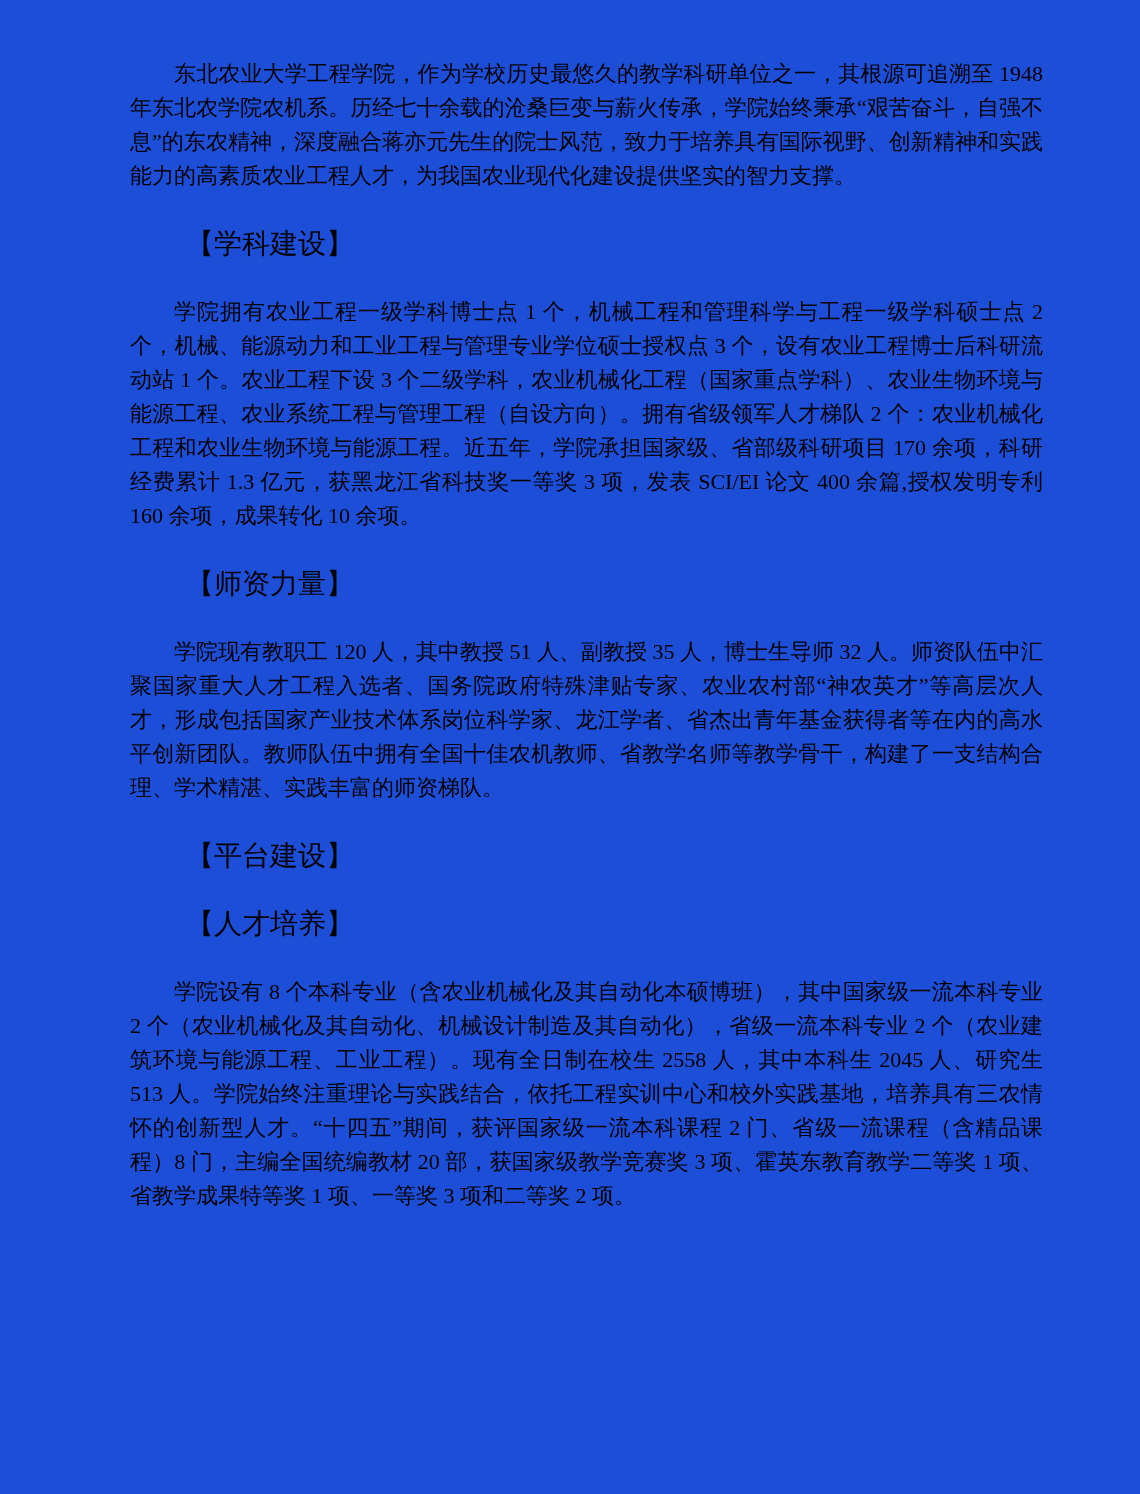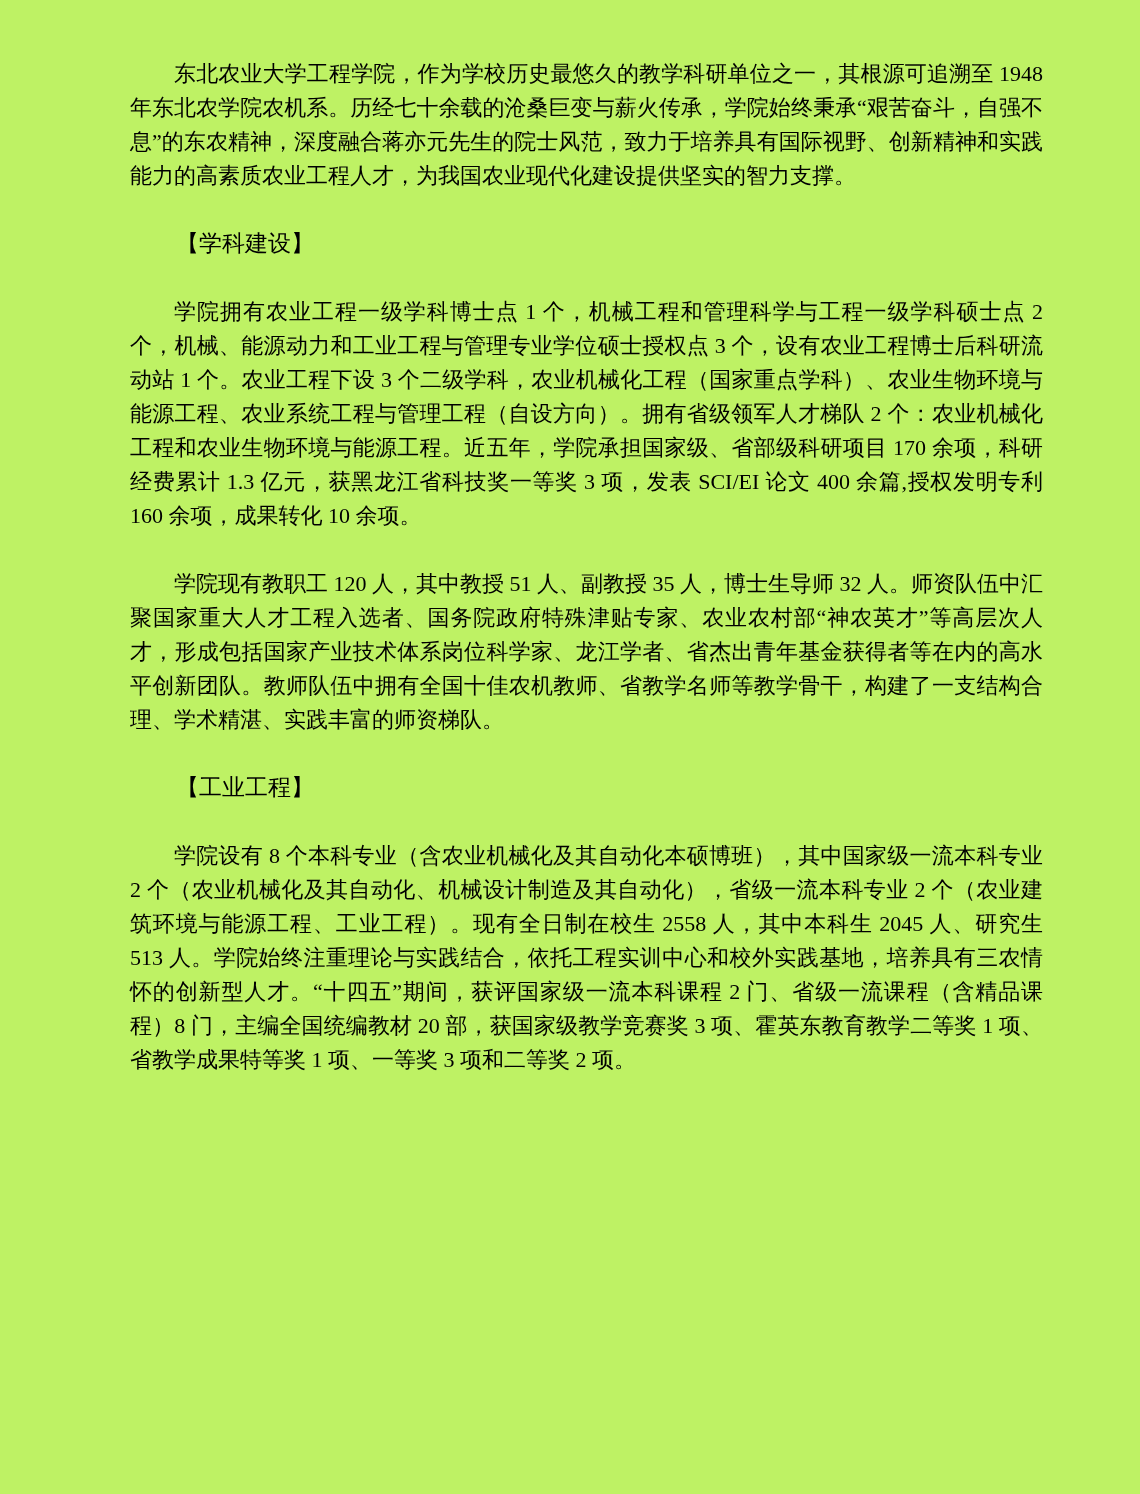--- a/index.html
+++ b/index.html
@@ -9,54 +9,56 @@
   }
   body {
     width: 1140px;
     min-height: 1494px;
   }
   .page {
     box-sizing: border-box;
     width: 1140px;
     min-height: 1494px;
     padding: 57px 97px 28px 130px;
-    background: #bef264;
+    background: #1d4ed8;
     color: #000000;
     font-family: "Liberation Serif", "DejaVu Serif", serif;
     font-size: 22px;
     line-height: 34px;
   }
   .para {
     margin: 0 0 34px 0;
     text-indent: 2em;
     text-align: justify;
     text-justify: inter-ideograph;
     word-break: break-word;
   }
   .section-heading {
     margin: 0 0 34px 0;
     text-indent: 2em;
-    font-size: 23px;
+    font-size: 28px;
     line-height: 34px;
     font-weight: normal;
     text-align: left;
   }
   .para:last-child {
     margin-bottom: 12px;
   }
 </style>
 </head>
 <body>
 
 <div class="page">
 
   <p class="para">东北农业大学工程学院，作为学校历史最悠久的教学科研单位之一，其根源可追溯至 1948 年东北农学院农机系。历经七十余载的沧桑巨变与薪火传承，学院始终秉承“艰苦奋斗，自强不息”的东农精神，深度融合蒋亦元先生的院士风范，致力于培养具有国际视野、创新精神和实践能力的高素质农业工程人才，为我国农业现代化建设提供坚实的智力支撑。</p>
 
   <h2 class="section-heading">【学科建设】</h2>
   <p class="para">学院拥有农业工程一级学科博士点 1 个，机械工程和管理科学与工程一级学科硕士点 2 个，机械、能源动力和工业工程与管理专业学位硕士授权点 3 个，设有农业工程博士后科研流动站 1 个。农业工程下设 3 个二级学科，农业机械化工程（国家重点学科）、农业生物环境与能源工程、农业系统工程与管理工程（自设方向）。拥有省级领军人才梯队 2 个：农业机械化工程和农业生物环境与能源工程。近五年，学院承担国家级、省部级科研项目 170 余项，科研经费累计 1.3 亿元，获黑龙江省科技奖一等奖 3 项，发表 SCI/EI 论文 400 余篇,授权发明专利 160 余项，成果转化 10 余项。</p>
 
+  <h2 class="section-heading">【师资力量】</h2>
   <p class="para">学院现有教职工 120 人，其中教授 51 人、副教授 35 人，博士生导师 32 人。师资队伍中汇聚国家重大人才工程入选者、国务院政府特殊津贴专家、农业农村部“神农英才”等高层次人才，形成包括国家产业技术体系岗位科学家、龙江学者、省杰出青年基金获得者等在内的高水平创新团队。教师队伍中拥有全国十佳农机教师、省教学名师等教学骨干，构建了一支结构合理、学术精湛、实践丰富的师资梯队。</p>
 
+  <h2 class="section-heading">【平台建设】</h2>
 
-  <h2 class="section-heading">【工业工程】</h2>
+  <h2 class="section-heading">【人才培养】</h2>
   <p class="para">学院设有 8 个本科专业（含农业机械化及其自动化本硕博班），其中国家级一流本科专业 2 个（农业机械化及其自动化、机械设计制造及其自动化），省级一流本科专业 2 个（农业建筑环境与能源工程、工业工程）。现有全日制在校生 2558 人，其中本科生 2045 人、研究生 513 人。学院始终注重理论与实践结合，依托工程实训中心和校外实践基地，培养具有三农情怀的创新型人才。“十四五”期间，获评国家级一流本科课程 2 门、省级一流课程（含精品课程）8 门，主编全国统编教材 20 部，获国家级教学竞赛奖 3 项、霍英东教育教学二等奖 1 项、省教学成果特等奖 1 项、一等奖 3 项和二等奖 2 项。</p>
 
 </div>
 
 </body></html>

